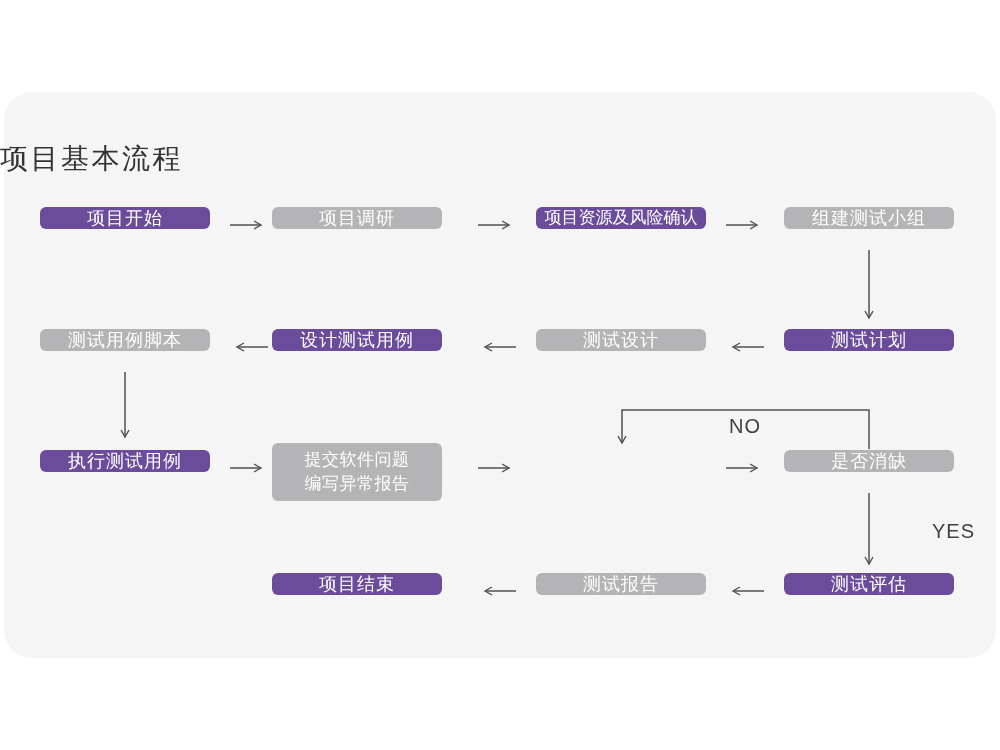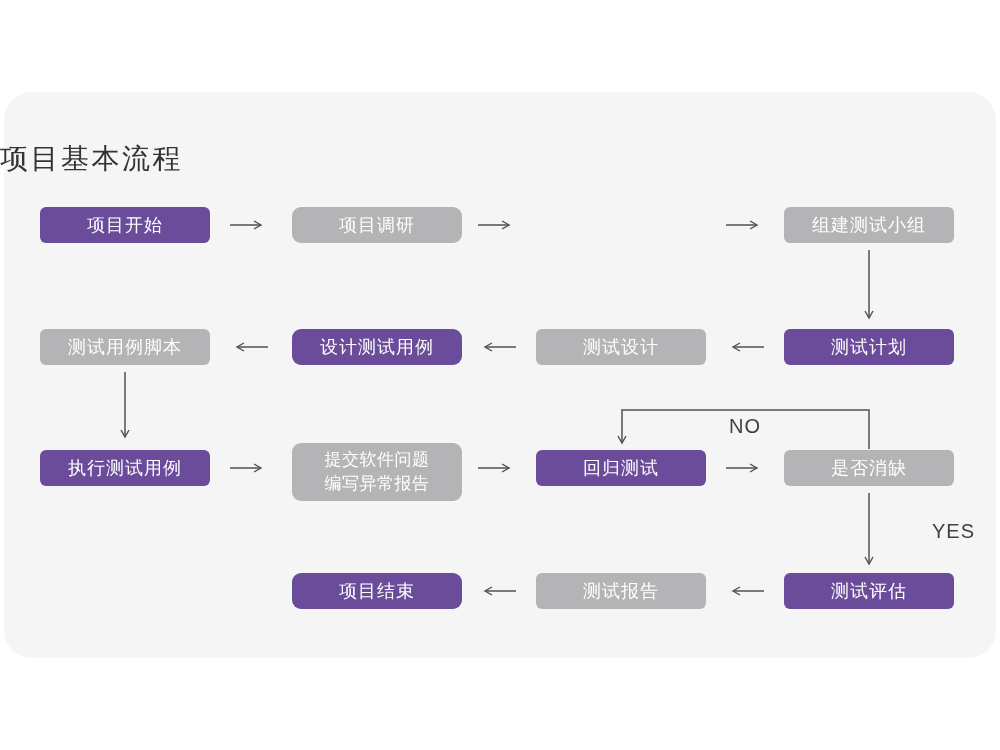--- a/index.html
+++ b/index.html
@@ -16,33 +16,33 @@
     border-radius:28px;
   }
   .title{
     position:absolute;left:0;right:0;top:140px;
     margin:0;text-align:left;
     font-size:28px;font-weight:500;letter-spacing:2.5px;
     color:var(--title-text,#333333);
   }
   .edges-svg{position:absolute;left:0;top:0;width:1000px;height:750px;pointer-events:none;}
   .node{
-    position:absolute;width:170px;height:36px;
+    position:absolute;width:170px;height:22px;
     border-radius:6px;
     display:flex;align-items:center;justify-content:center;
     color:var(--node-text,#ffffff);
     font-size:18px;letter-spacing:1px;
     box-sizing:border-box;
   }
   .node span{white-space:pre-line;text-align:center;line-height:24px;}
   .purple{background:var(--purple,#6B4C9A);}
   .gray{background:var(--gray,#B4B3B5);}
   .tight{font-size:17px;letter-spacing:0;}
   .tall{height:58px;top:443px !important;font-size:17px;letter-spacing:0.5px;}
-  .c1{left:40px;} .c2{left:292px;border-radius:9px;} .c3{left:536px;} .c4{left:784px;border-radius:6px;}
+  .c1{left:40px;} .c2{left:272px;} .c3{left:536px;} .c4{left:784px;border-radius:6px;}
   .r1{top:207px;} .r2{top:329px;} .r3{top:450px;} .r4{top:573px;}
   .edge-label{
     position:absolute;
     font-size:20px;letter-spacing:1px;
     color:var(--label-text,#414143);
   }
   .label-no{left:745px;top:415px;transform:translateX(-50%);}
   .label-yes{left:932px;top:520px;}
 </style>
 </head>
@@ -86,20 +86,23 @@
       <line x1="516" y1="591" x2="485" y2="591" marker-end="url(#ar)"></line>
     </g>
   </svg>
 
   <div class="node purple c1 r1">
     <span>项目开始</span>
   </div>
   <div class="node gray c2 r1">
     <span>项目调研</span>
   </div>
+  <div class="node purple tight c3 r1">
+    <span>项目资源及风险确认</span>
+  </div>
   <div class="node gray c4 r1">
     <span>组建测试小组</span>
   </div>
 
   <div class="node gray c1 r2">
     <span>测试用例脚本</span>
   </div>
   <div class="node purple c2 r2">
     <span>设计测试用例</span>
   </div>
@@ -110,23 +113,20 @@
     <span>测试计划</span>
   </div>
 
   <div class="node purple c1 r3">
     <span>执行测试用例</span>
   </div>
   <div class="node gray tall c2 r3">
     <span>提交软件问题
 编写异常报告</span>
   </div>
-  <div class="node purple c3 r3">
-    <span>回归测试</span>
-  </div>
   <div class="node gray c4 r3">
     <span>是否消缺</span>
   </div>
 
   <div class="node purple c2 r4">
     <span>项目结束</span>
   </div>
   <div class="node purple c4 r4">
     <span>测试评估</span>
   </div>

